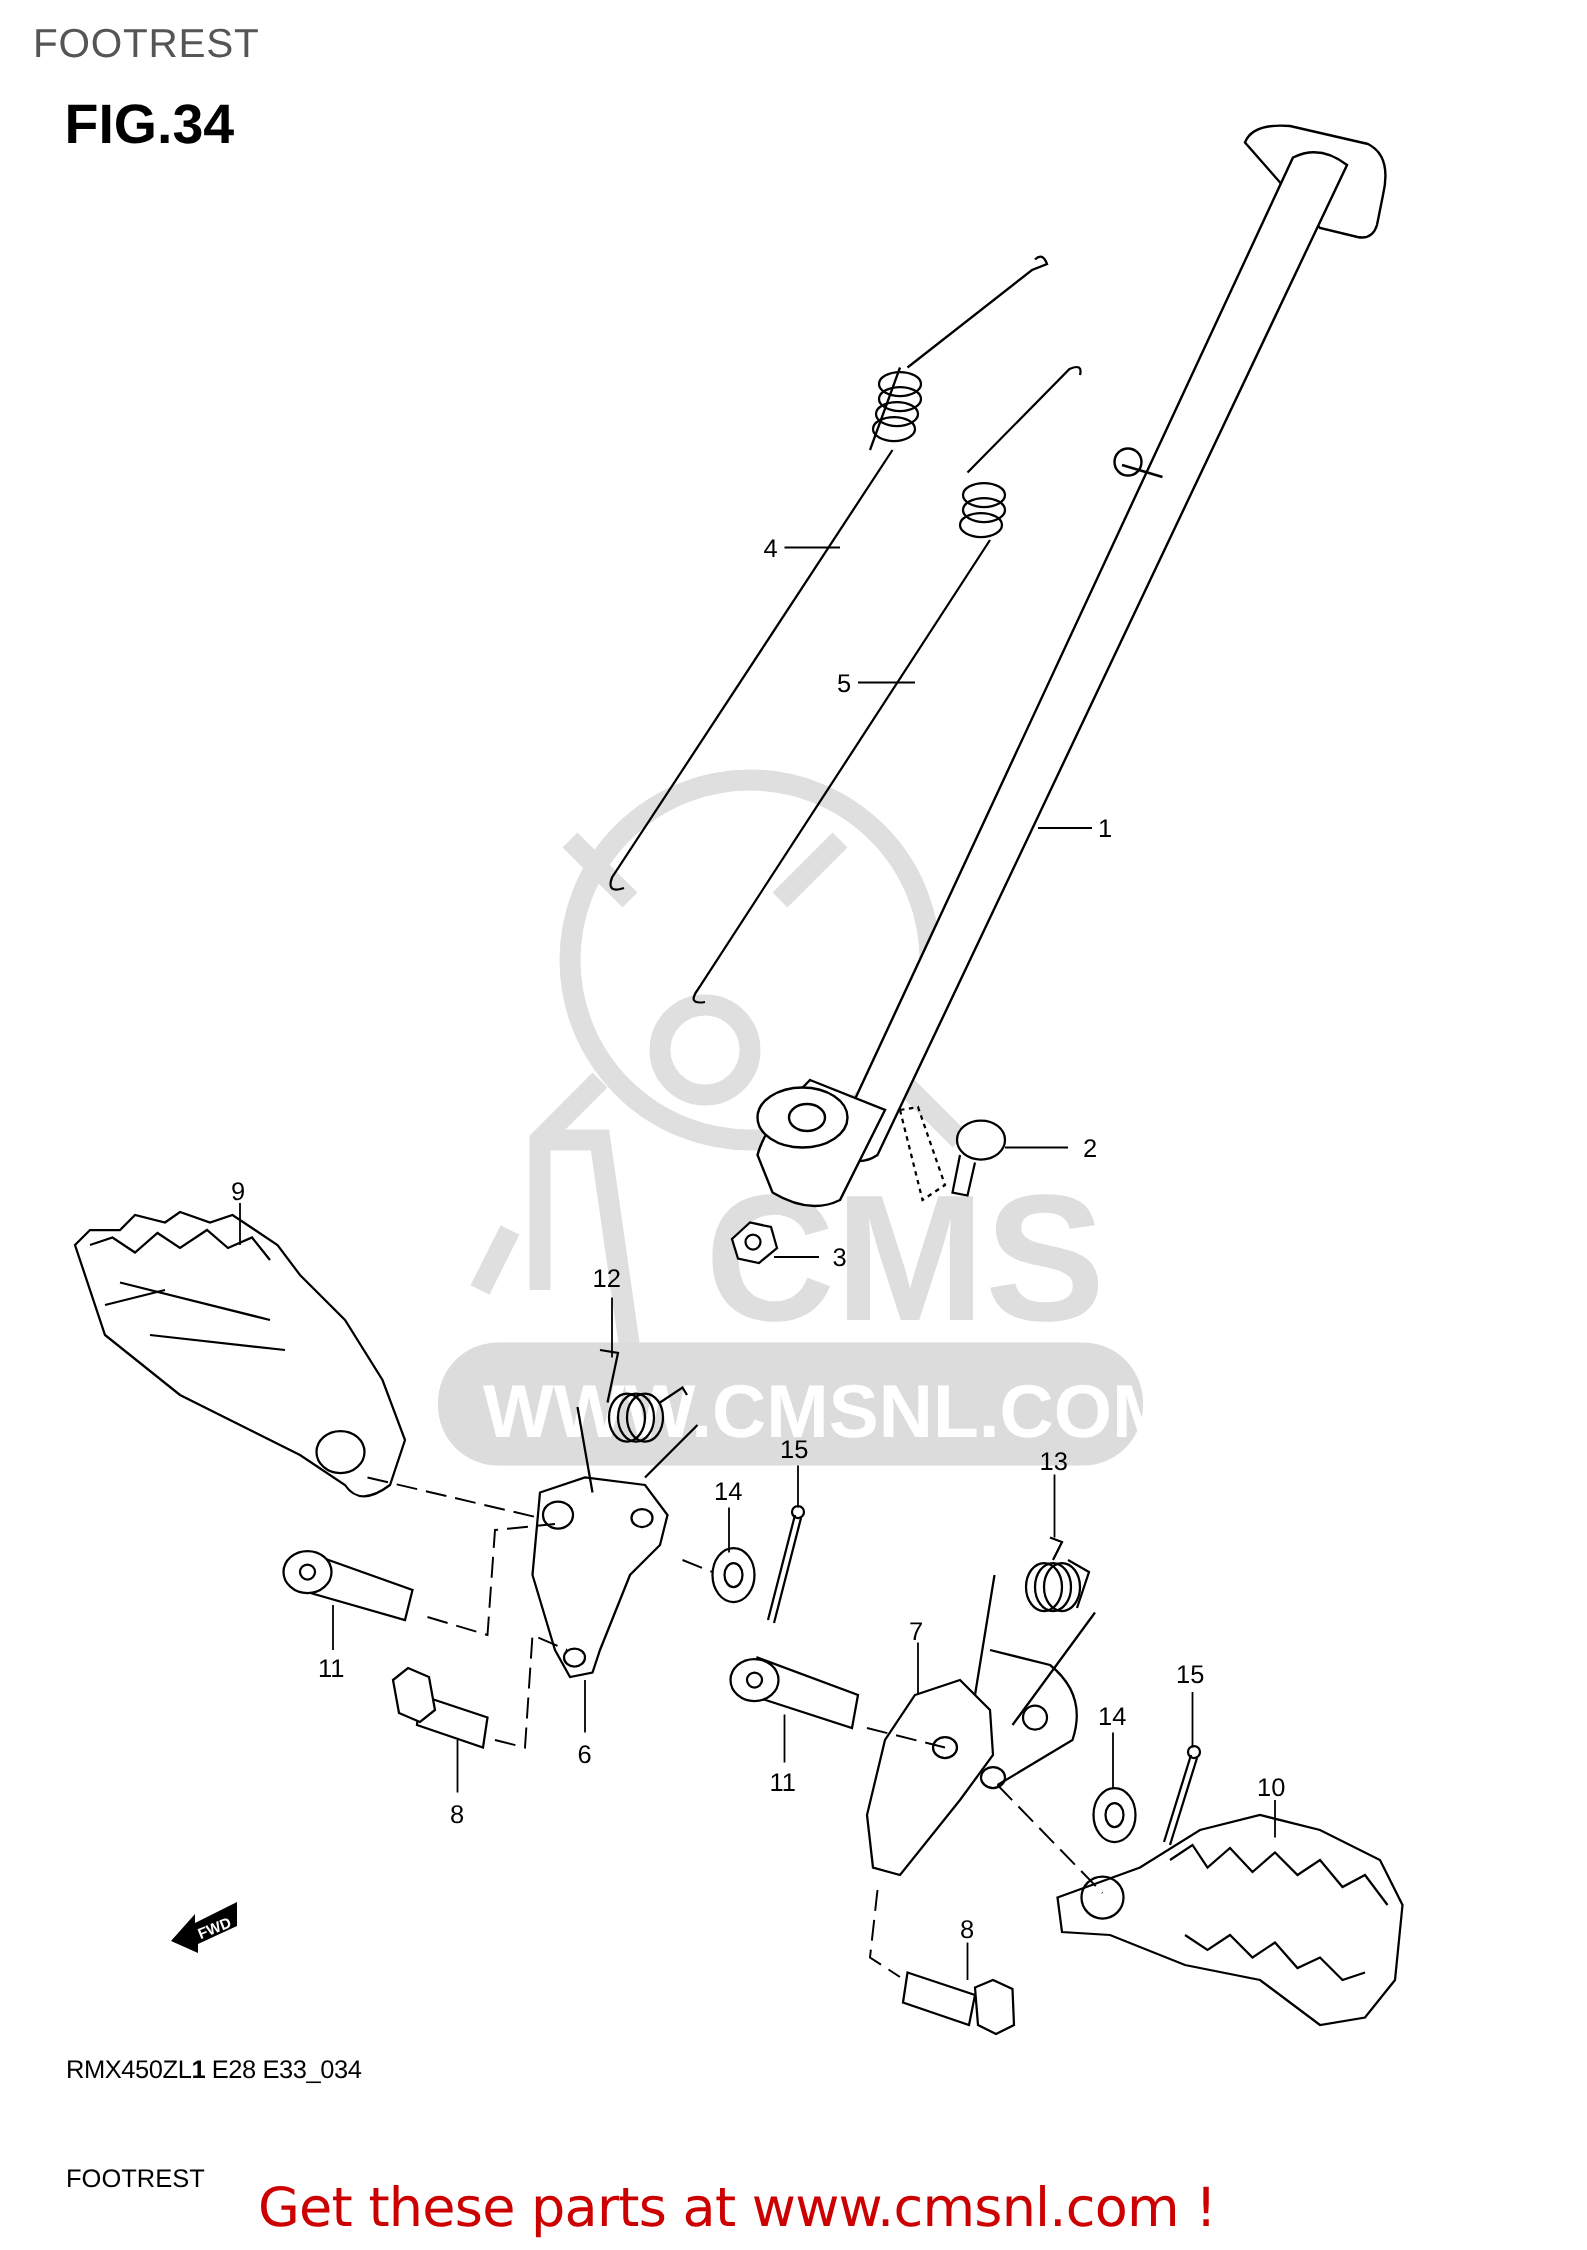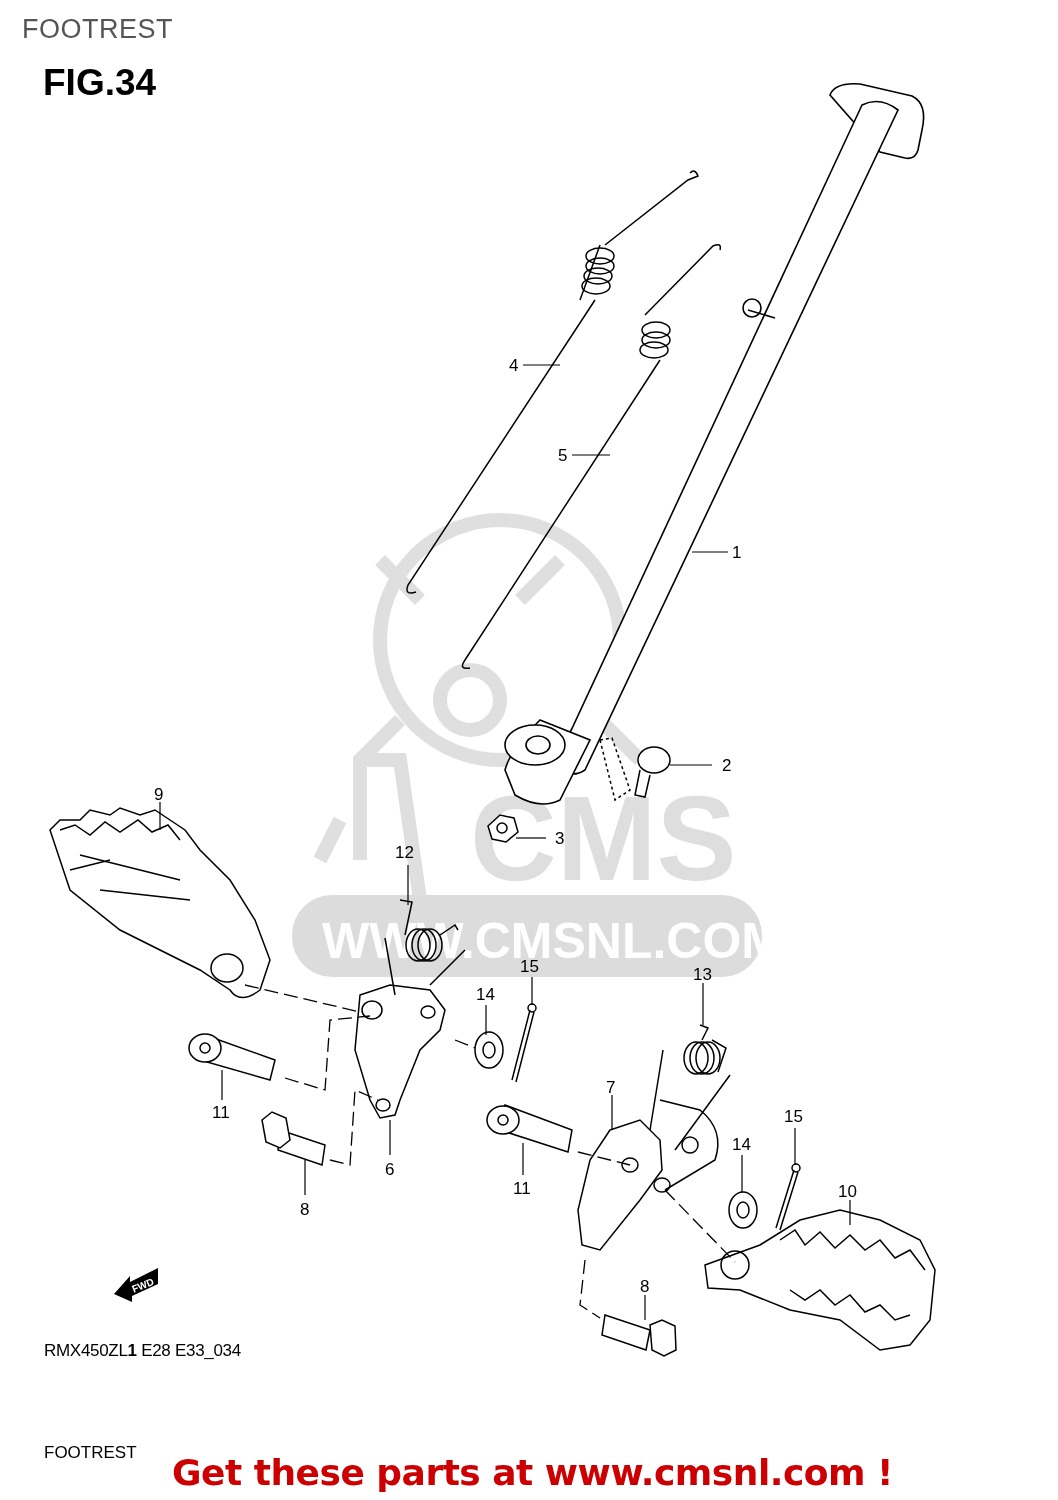--- a/index.html
+++ b/index.html
@@ -1,24 +1,24 @@
 <!DOCTYPE html>
 <html><head>
 <meta charset="utf-8">
 <style>
   html, body { margin:0; padding:0; background:#ffffff; }
   body { width:1058px; height:1500px; position:relative; overflow:hidden; font-family:"Liberation Sans", sans-serif; }
   .header-title { position:absolute; left:22px; top:14px; font-size:27px; color:#555; letter-spacing:0.5px; font-family:"Liberation Sans", sans-serif; }
   .fig-title { position:absolute; left:43px; top:62px; font-size:37px; font-weight:bold; color:#000; font-family:"Liberation Sans", sans-serif; }
   svg.diagram { position:absolute; left:0; top:0; }
   .callout { font-family:"Liberation Sans", sans-serif; font-size:17px; fill:#000; }
-  .footer-code { position:absolute; left:44px; top:1341px; font-size:17px; color:#000; font-family:"Liberation Sans", sans-serif; letter-spacing:-0.3px; }
+  .footer-code { position:absolute; left:44px; top:1370px; font-size:17px; color:#000; font-family:"Liberation Sans", sans-serif; letter-spacing:-0.3px; }
   .footer-code b { font-weight:bold; }
   .footer-name { position:absolute; left:44px; top:1443px; font-size:17px; color:#000; font-family:"Liberation Sans", sans-serif; }
-  .promo { position:absolute; left:172px; top:1452px; font-size:36px; color:#cc0000; font-family:"DejaVu Sans", sans-serif; font-weight:bold; letter-spacing:-0.5px; }
+  .promo { position:absolute; left:172px; top:1452px; font-size:36px; color:#cc0000; font-family:"DejaVu Sans", sans-serif; font-weight:normal; letter-spacing:-0.5px; }
   .fwd-badge { position:absolute; left:112px; top:1262px; }
 </style>
 </head>
 <body>
 
 <div class="header-title">FOOTREST</div>
 <div class="fig-title">FIG.34</div>
 
 <svg class="diagram" width="1058" height="1500" viewBox="0 0 1058 1500" xmlns="http://www.w3.org/2000/svg">
 

